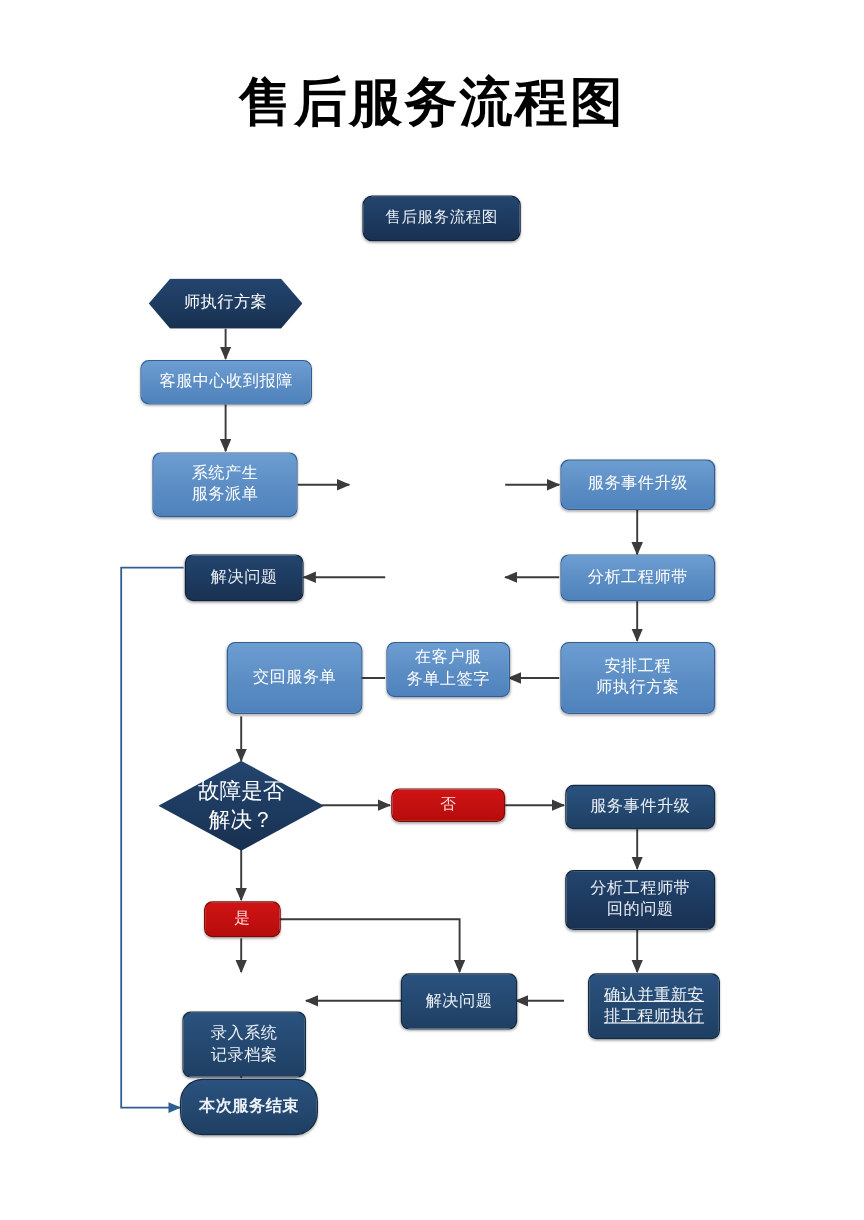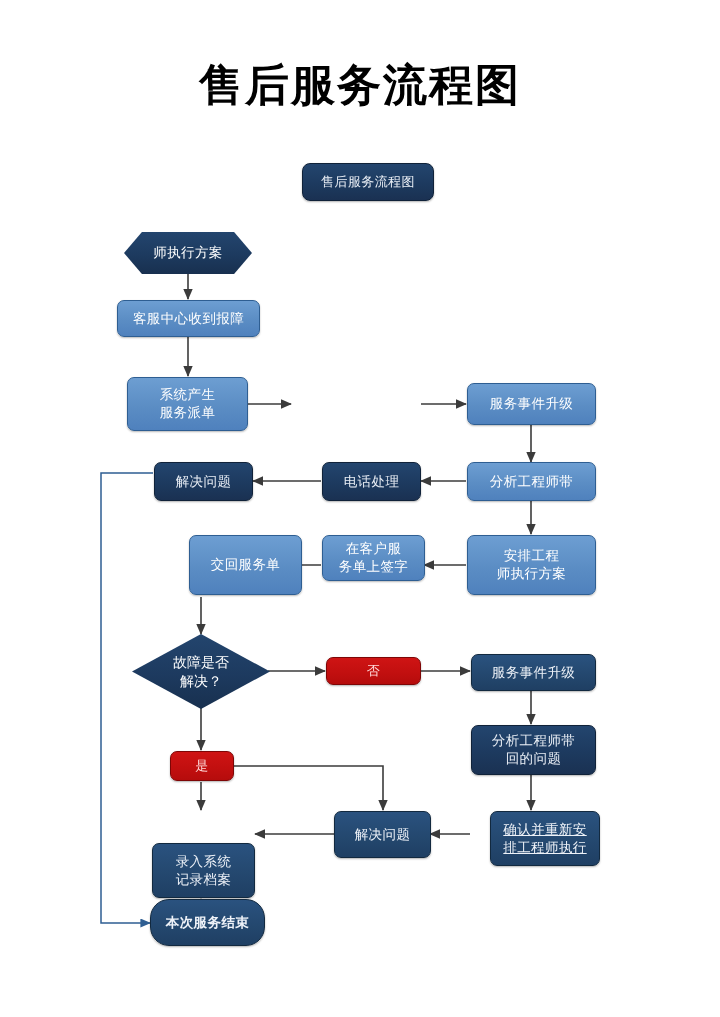--- a/index.html
+++ b/index.html
@@ -117,21 +117,21 @@
   }
   .diamond-text {
     position: absolute;
     left: 0; top: 0;
     width: 100%; height: 100%;
     display: flex;
     align-items: center;
     justify-content: center;
     text-align: center;
     color: #ffffff;
-    font-size: 14px;
+    font-size: 18px;
     line-height: 1.3;
     white-space: pre-line;
     font-family: "DejaVu Sans", "Liberation Sans", sans-serif;
   }
 
   
   #connectors {
     position: absolute;
     left: 0; top: 0;
     width: 720px; height: 1017px;
@@ -211,21 +211,20 @@
   <div class="node rounded fill-light" style="left:117px; top:300px; width:143px; height:37px;">客服中心收到报障</div>
 
   <div class="node rounded fill-light" style="left:127px; top:377px; width:121px; height:54px;">系统产生
 服务派单</div>
 
 
   <div class="node rounded fill-light" style="left:467px; top:383px; width:129px; height:42px;">服务事件升级</div>
 
   <div class="node rounded fill-light" style="left:467px; top:462px; width:129px; height:39px;">分析工程师带</div>
 
-  <div class="node rounded fill-dark" style="left:322px; top:462px; width:99px; height:39px;">电话处理</div>
 
   <div class="node rounded fill-dark" style="left:154px; top:462px; width:99px; height:39px;">解决问题</div>
 
   <div class="node rounded fill-light" style="left:467px; top:535px; width:129px; height:60px;">安排工程
 师执行方案</div>
 
   <div class="node rounded fill-light" style="left:322px; top:535px; width:103px; height:46px;">在客户服
 务单上签字</div>
 
   <div class="node rounded fill-light" style="left:146px; top:535px; width:113px; height:60px;margin-left:43px;">交回服务单</div>

